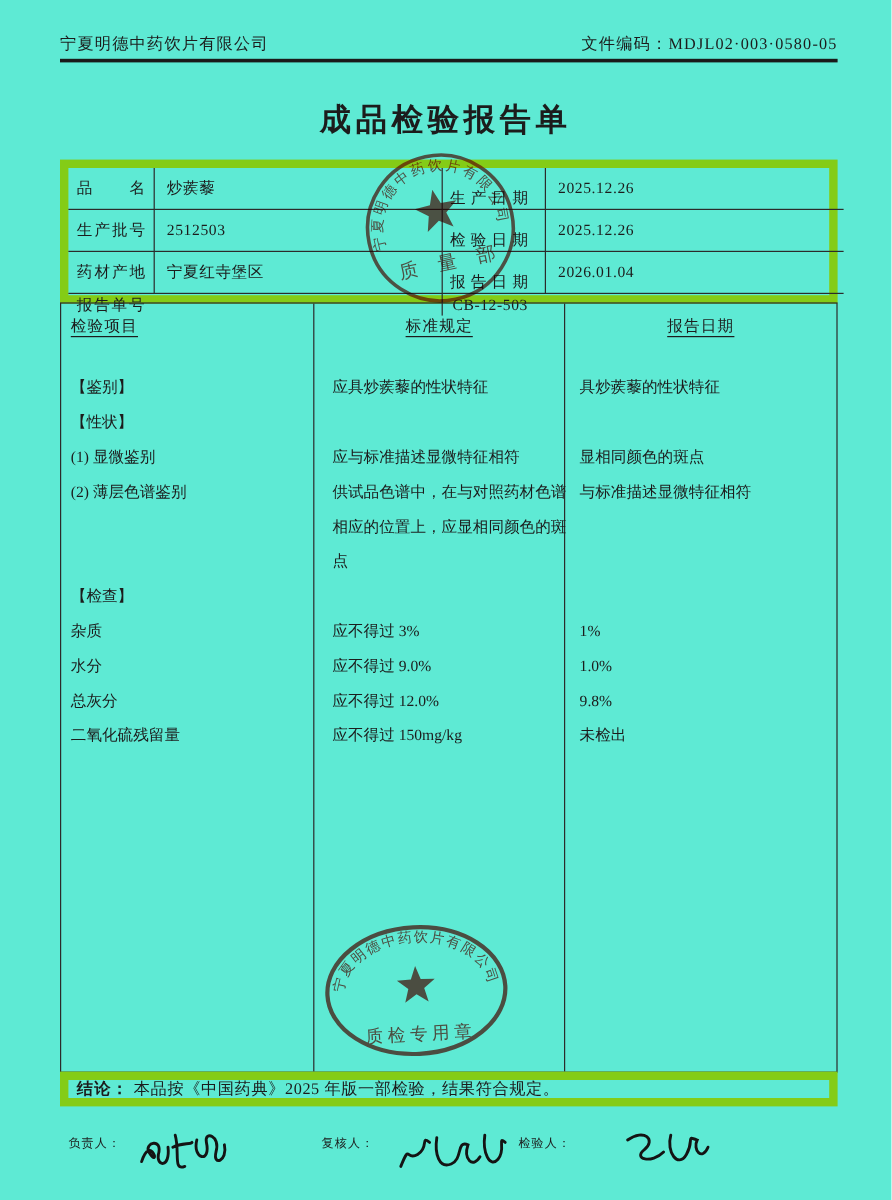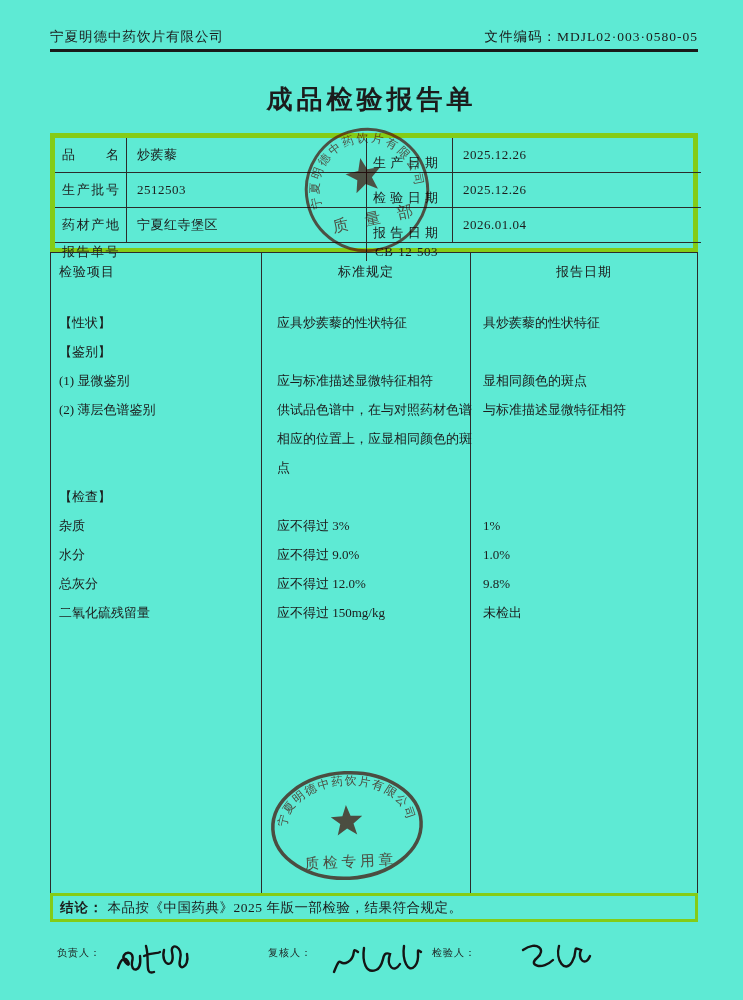--- a/index.html
+++ b/index.html
@@ -15,21 +15,21 @@
   .doc-header { position: absolute; left: 50px; top: 26px; width: 648px; height: 20px;
     font-size: 13.5px; letter-spacing: 1px; display: flex; justify-content: space-between; align-items: flex-end; }
   .header-rule { position: absolute; left: 50px; top: 49px; width: 648px; height: 2.5px; background: #1a1a1a; }
 
   
   .doc-title { position: absolute; left: 0; top: 82px; width: 743px; text-align: center;
     font-size: 26px; font-weight: bold; letter-spacing: 4px; }
 
   
   .info-table { position: absolute; left: 50px; top: 133px; width: 648px; height: 120px;
-    border: 5px solid #84cc16; display: grid;
+    border: 7px solid #84cc16; display: grid;
     grid-template-columns: 72px 240px 86px 248px; grid-template-rows: repeat(4, 1fr);
     font-size: 13px; }
   .cell { display: flex; align-items: center; padding: 0 8px; }
   .cell.bR { border-right: 1px solid #2b2b2b; }
   .cell.bB { border-bottom: 1px solid #2b2b2b; }
   .cell.lab { padding: 0 7px; }
   .cell.lab .jspan { width: 100%; text-align: justify; text-align-last: justify; }
   .cell.rlab { padding: 0 14px 0 6px; }
   .cell.rlab .jspan { width: 100%; text-align: justify; text-align-last: justify; margin-top: 16px; }
   .cell.val { padding-left: 10px; letter-spacing: 0.5px; }
@@ -37,31 +37,31 @@
   .cell.span2r { grid-column: 3 / 5; padding-left: 8px; letter-spacing: 0.5px; }
 
   
   .insp-table { position: absolute; left: 50px; top: 252px; width: 648px; height: 642px;
     border: 1px solid #2b2b2b; font-size: 13px; }
   .insp-col { position: absolute; top: 0; height: 100%; }
   .col-item     { left: 0;     width: 211px; border-right: 1px solid #2b2b2b; }
   .col-standard { left: 211px; width: 209px; border-right: 1px solid #2b2b2b; }
   .col-result   { left: 420px; width: 226px; }
   .insp-head { height: 55px; padding-top: 10px; }
-  .insp-head span { text-underline-offset: 4px; letter-spacing: 1px; }
+  .insp-head span { text-decoration: underline; text-underline-offset: 4px; letter-spacing: 1px; }
   .col-item .insp-head { padding-left: 8px; text-align: left; }
   .col-standard .insp-head, .col-result .insp-head { text-align: center; }
   .line { height: 29px; line-height: 29px; white-space: nowrap; overflow: visible; }
   .col-item .line { padding-left: 8px; }
   .col-standard .line { padding-left: 15px; }
   .col-result .line { padding-left: 12px; }
 
   
   .conclusion { position: absolute; left: 50px; top: 893px; width: 648px; height: 29px;
-    border: 3px solid #84cc16; display: flex; align-items: center; padding-left: 7px;
+    border: 7px solid #84cc16; display: flex; align-items: center; padding-left: 7px;
     font-size: 13.5px; letter-spacing: 0.5px; }
   .conclusion b { margin-right: 4px; letter-spacing: 1px; }
 
   
   .sig-row { position: absolute; left: 0; top: 938px; width: 636px; height: 55px; font-size: 10px; }
   .sig-label { position: absolute; top: 8px; letter-spacing: 1px; }
   .sig-label.resp { left: 57px; }
   .sig-label.review { left: 268px; }
   .sig-label.inspect { left: 432px; }
   .sig-svg { position: absolute; top: 0; }
@@ -116,22 +116,22 @@
       </div>
     <div class="cell val bB">2026.01.04</div>
 
     <div class="cell span2 bR">报告单号</div>
     <div class="cell span2r">CB-12-503</div>
   </div>
 
   <div class="insp-table">
     <div class="insp-col col-item">
       <div class="insp-head"><span>检验项目</span></div>
+      <div class="line">【鉴别】</div>
       <div class="line">【性状】</div>
-      <div class="line">【鉴别】</div>
       <div class="line">(1) 显微鉴别</div>
       <div class="line">(2) 薄层色谱鉴别</div>
       <div class="line"></div>
       <div class="line"></div>
       <div class="line">【检查】</div>
       <div class="line">杂质</div>
       <div class="line">水分</div>
       <div class="line">总灰分</div>
       <div class="line">二氧化硫残留量</div>
     </div>

